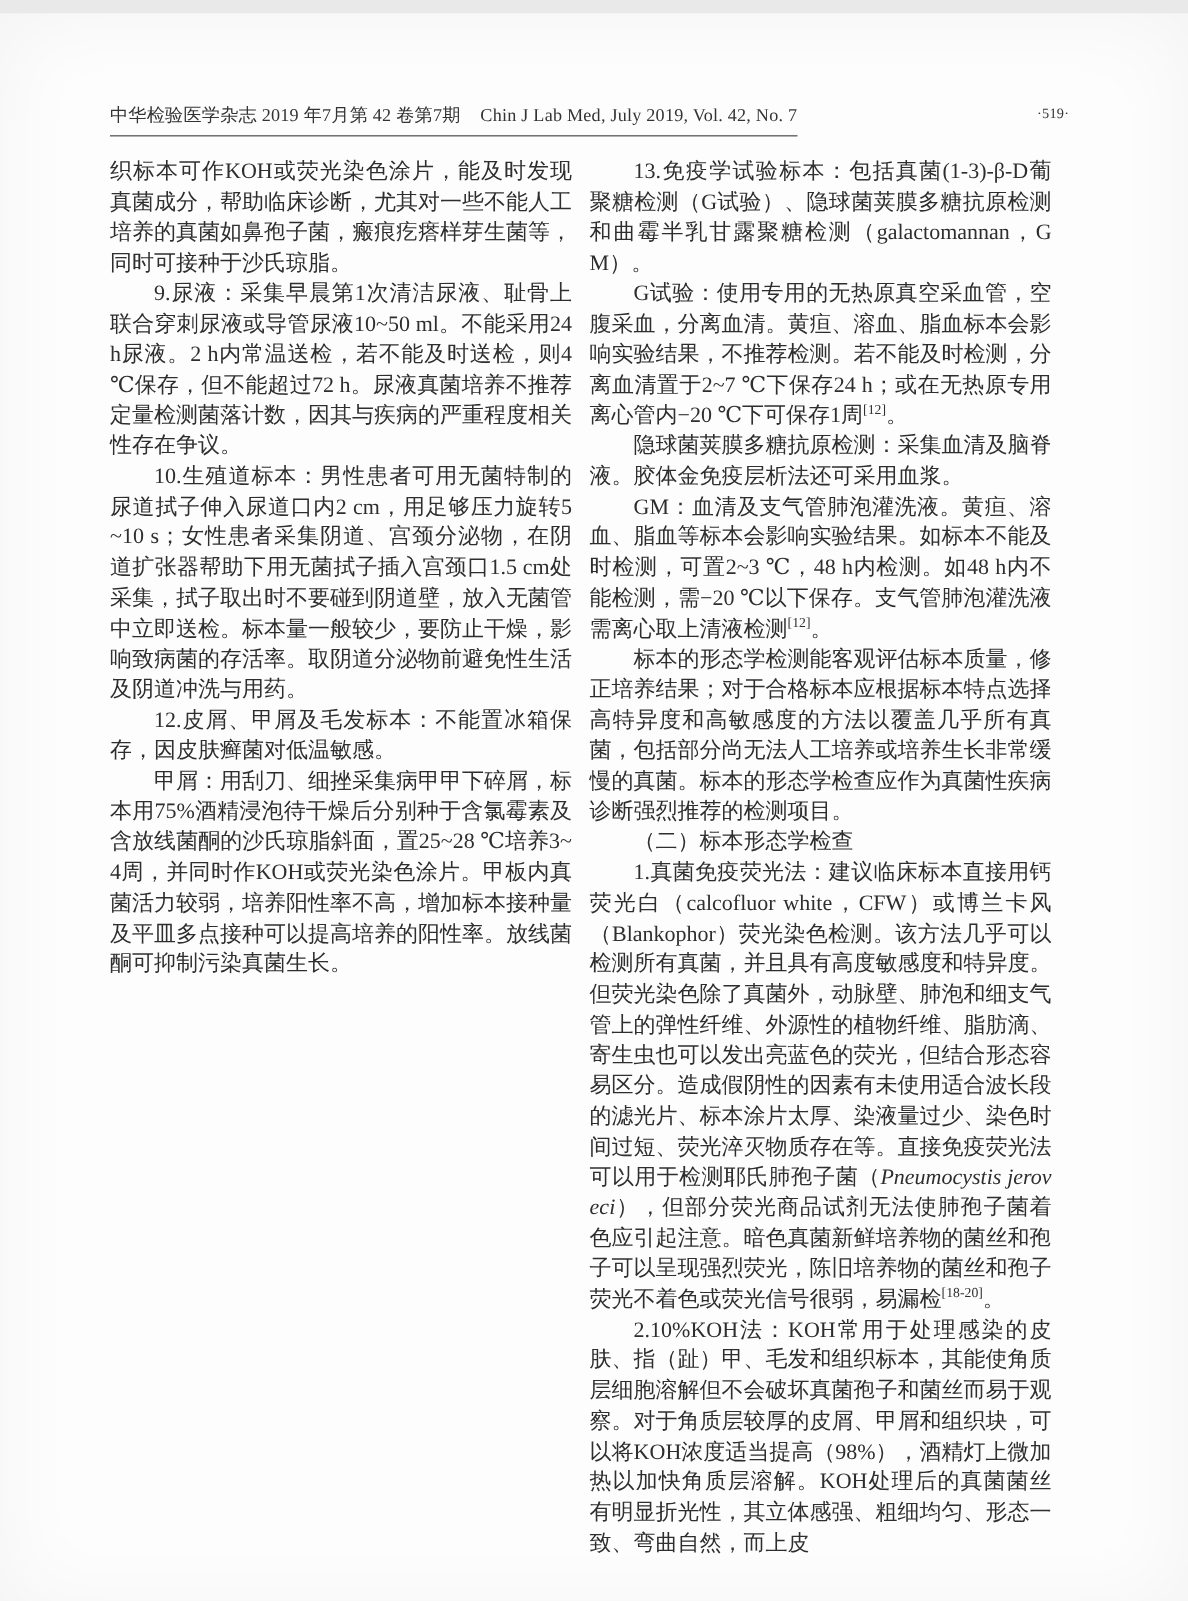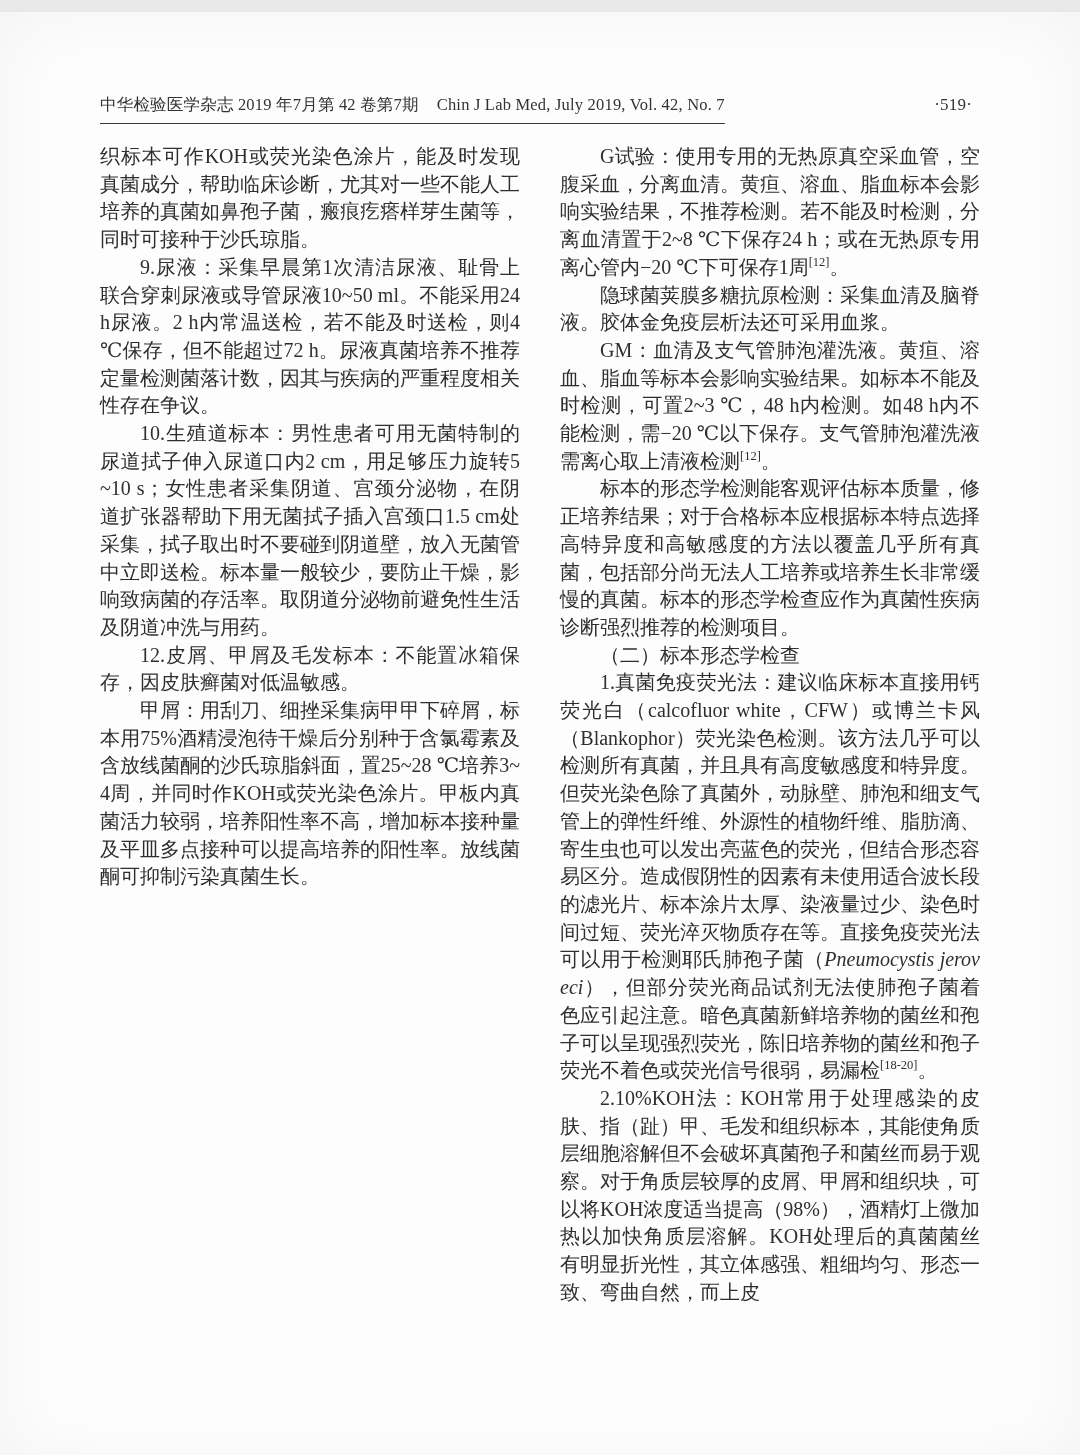--- a/index.html
+++ b/index.html
@@ -25,29 +25,29 @@
   }
   .header-left {
     border-bottom:1.6px solid #3a3a3a;
     padding-bottom:7px;
     white-space:nowrap;
   }
   .hsep { display:inline-block; width:18px; }
   .page-number {
     padding-top:1px;
     margin-right:8px;
-    font-size:17px;
+    font-size:13px;
     color:#333;
   }
   .columns {
     position:absolute;
     top:131px; left:100px;
     width:880px;
     display:flex;
-    gap:40px;
+    gap:16px;
   }
   .column {
     width:420px;
     flex:0 0 420px;
   }
   p.para {
     margin:0;
     font-size:20px;
     line-height:27.7px;
     text-align:justify;
@@ -75,21 +75,22 @@
   </div>
   <div class="columns">
     <div class="column">
         <p class="para"><span>织标本可作KOH或荧光染色涂片，能及时发现真菌成分，帮助临床诊断，尤其对一些不能人工培养的真菌如鼻孢子菌，瘢痕疙瘩样芽生菌等，同时可接种于沙氏琼脂。</span></p>
         <p class="para indent"><span>9.尿液：采集早晨第1次清洁尿液、耻骨上联合穿刺尿液或导管尿液10~50 ml。不能采用24 h尿液。2 h内常温送检，若不能及时送检，则4 ℃保存，但不能超过72 h。尿液真菌培养不推荐定量检测菌落计数，因其与疾病的严重程度相关性存在争议。</span></p>
         <p class="para indent"><span>10.生殖道标本：男性患者可用无菌特制的尿道拭子伸入尿道口内2 cm，用足够压力旋转5~10 s；女性患者采集阴道、宫颈分泌物，在阴道扩张器帮助下用无菌拭子插入宫颈口1.5 cm处采集，拭子取出时不要碰到阴道壁，放入无菌管中立即送检。标本量一般较少，要防止干燥，影响致病菌的存活率。取阴道分泌物前避免性生活及阴道冲洗与用药。</span></p>
         <p class="para indent"><span>12.皮屑、甲屑及毛发标本：不能置冰箱保存，因皮肤癣菌对低温敏感。</span></p>
         <p class="para indent"><span>甲屑：用刮刀、细挫采集病甲甲下碎屑，标本用75%酒精浸泡待干燥后分别种于含氯霉素及含放线菌酮的沙氏琼脂斜面，置25~28 ℃培养3~4周，并同时作KOH或荧光染色涂片。甲板内真菌活力较弱，培养阳性率不高，增加标本接种量及平皿多点接种可以提高培养的阳性率。放线菌酮可抑制污染真菌生长。</span></p>
       </div>
     <div class="column">
-        <p class="para indent"><span>G试验：使用专用的无热原真空采血管，空腹采血，分离血清。黄疸、溶血、脂血标本会影响实验结果，不推荐检测。若不能及时检测，分离血清置于2~8 ℃下保存24 h；或在无热原专用离心管内−20 ℃下可保存1周</span><sup>[12]</sup><span>。</span></p>
+        <p class="para indent"><span>13.免疫学试验标本：包括真菌(1-3)-β-D葡聚糖检测（G试验）、隐球菌荚膜多糖抗原检测和曲霉半乳甘露聚糖检测（galactomannan，GM）。</span></p>
+        <p class="para indent"><span>G试验：使用专用的无热原真空采血管，空腹采血，分离血清。黄疸、溶血、脂血标本会影响实验结果，不推荐检测。若不能及时检测，分离血清置于2~7 ℃下保存24 h；或在无热原专用离心管内−20 ℃下可保存1周</span><sup>[12]</sup><span>。</span></p>
         <p class="para indent"><span>隐球菌荚膜多糖抗原检测：采集血清及脑脊液。胶体金免疫层析法还可采用血浆。</span></p>
         <p class="para indent"><span>GM：血清及支气管肺泡灌洗液。黄疸、溶血、脂血等标本会影响实验结果。如标本不能及时检测，可置2~3 ℃，48 h内检测。如48 h内不能检测，需−20 ℃以下保存。支气管肺泡灌洗液需离心取上清液检测</span><sup>[12]</sup><span>。</span></p>
         <p class="para indent"><span>标本的形态学检测能客观评估标本质量，修正培养结果；对于合格标本应根据标本特点选择高特异度和高敏感度的方法以覆盖几乎所有真菌，包括部分尚无法人工培养或培养生长非常缓慢的真菌。标本的形态学检查应作为真菌性疾病诊断强烈推荐的检测项目。</span></p>
         <p class="para indent"><span>（二）标本形态学检查</span></p>
         <p class="para indent"><span>1.真菌免疫荧光法：建议临床标本直接用钙荧光白（calcofluor white，CFW）或博兰卡风（Blankophor）荧光染色检测。该方法几乎可以检测所有真菌，并且具有高度敏感度和特异度。但荧光染色除了真菌外，动脉壁、肺泡和细支气管上的弹性纤维、外源性的植物纤维、脂肪滴、寄生虫也可以发出亮蓝色的荧光，但结合形态容易区分。造成假阴性的因素有未使用适合波长段的滤光片、标本涂片太厚、染液量过少、染色时间过短、荧光淬灭物质存在等。直接免疫荧光法可以用于检测耶氏肺孢子菌（</span><i>Pneumocystis jeroveci</i><span>），但部分荧光商品试剂无法使肺孢子菌着色应引起注意。暗色真菌新鲜培养物的菌丝和孢子可以呈现强烈荧光，陈旧培养物的菌丝和孢子荧光不着色或荧光信号很弱，易漏检</span><sup>[18-20]</sup><span>。</span></p>
         <p class="para indent"><span>2.10%KOH法：KOH常用于处理感染的皮肤、指（趾）甲、毛发和组织标本，其能使角质层细胞溶解但不会破坏真菌孢子和菌丝而易于观察。对于角质层较厚的皮屑、甲屑和组织块，可以将KOH浓度适当提高（98%），酒精灯上微加热以加快角质层溶解。KOH处理后的真菌菌丝有明显折光性，其立体感强、粗细均匀、形态一致、弯曲自然，而上皮</span></p>
       </div>
   </div>
 </div>
 

